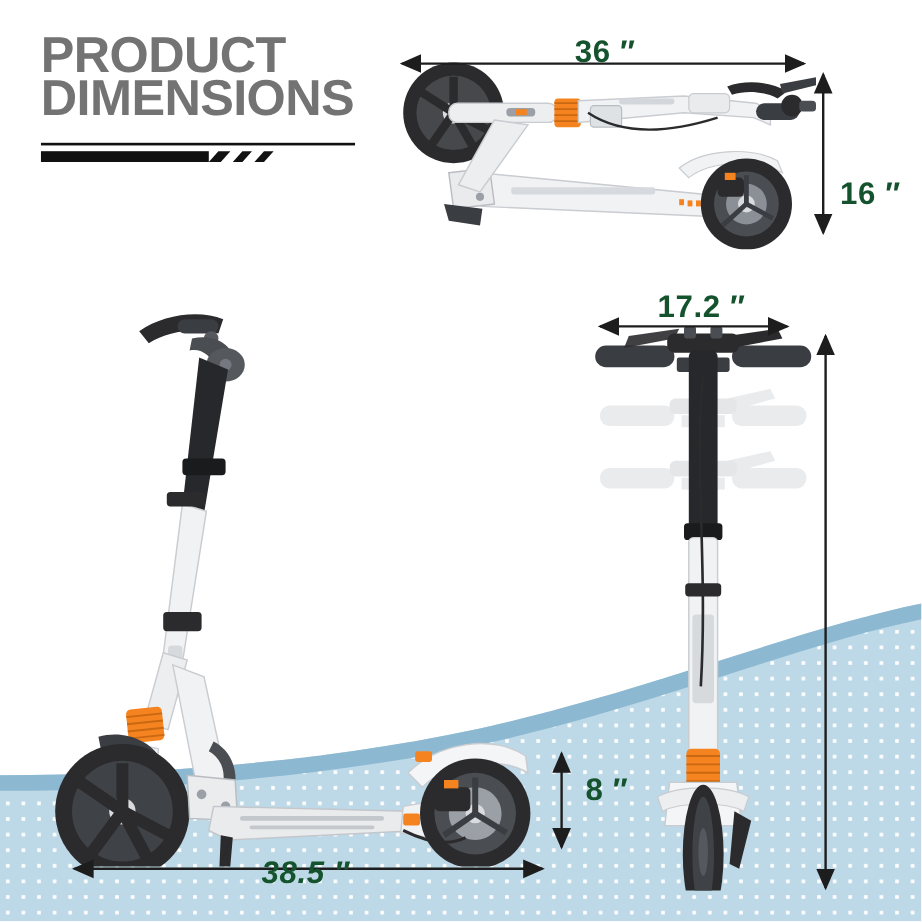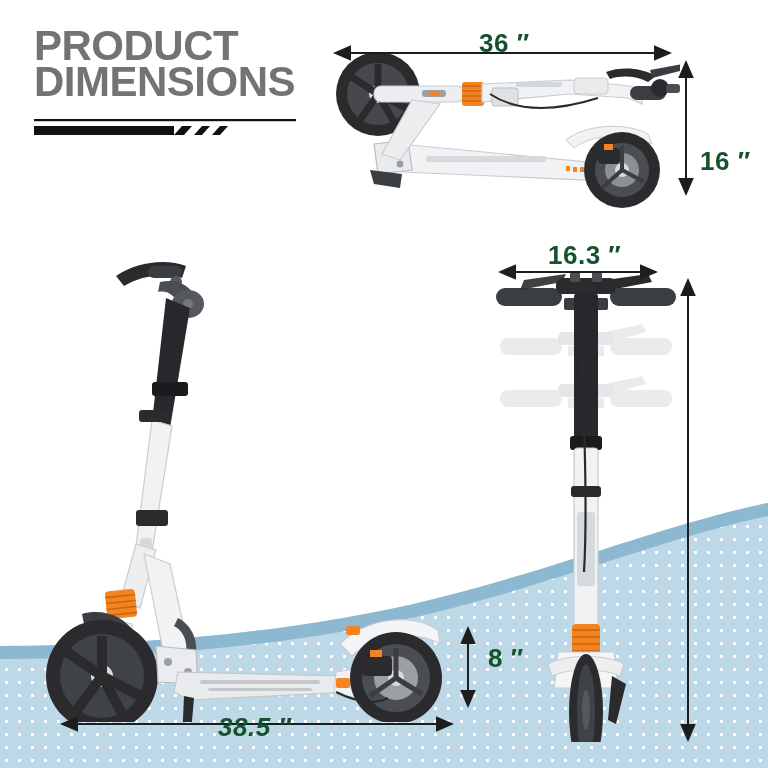--- a/index.html
+++ b/index.html
@@ -317,16 +317,16 @@
   </svg>
 
   <div class="dim" style="left:479px;top:28px;">36 ″</div>
 
   <div class="dim" style="left:700px;top:116px;margin-top:30px;">16 ″</div>
 
   <div class="dim" style="left:218px;top:712px;font-style:italic;">38.5 ″</div>
 
   <div class="dim" style="left:488px;top:643px;">8 ″</div>
 
-  <div class="dim" style="left:548px;top:240px;">16.3 ″</div>
+  <div class="dim" style="left:548px;top:240px;">17.2 ″</div>
 
 
 </div>
 
 </body></html>

